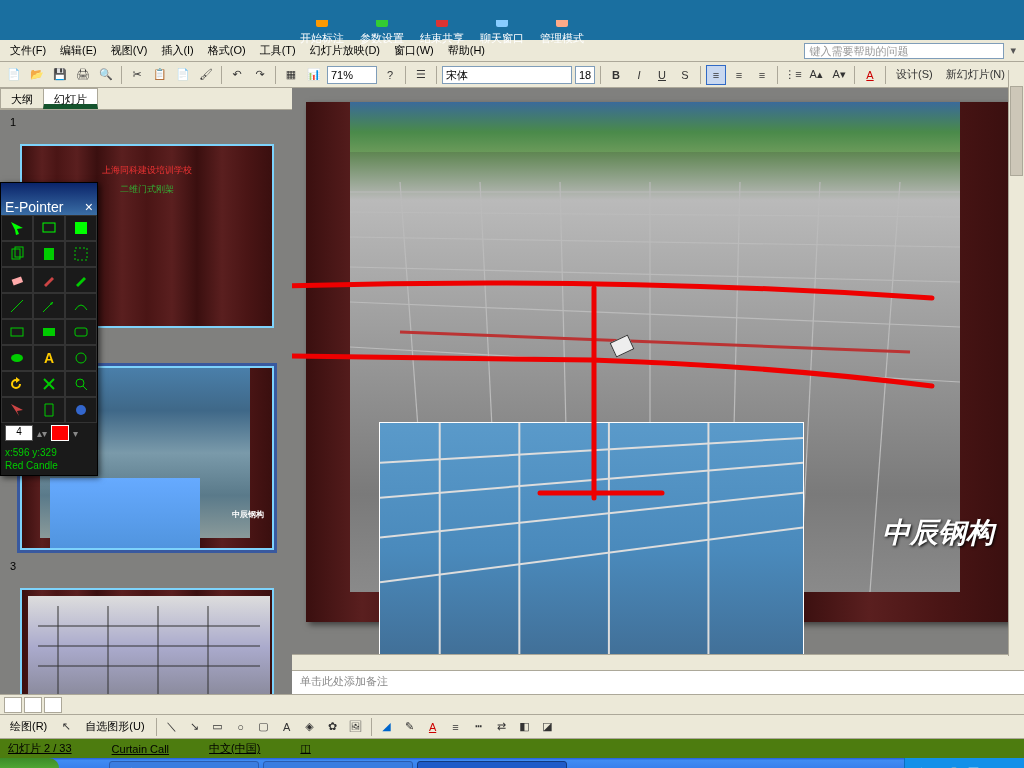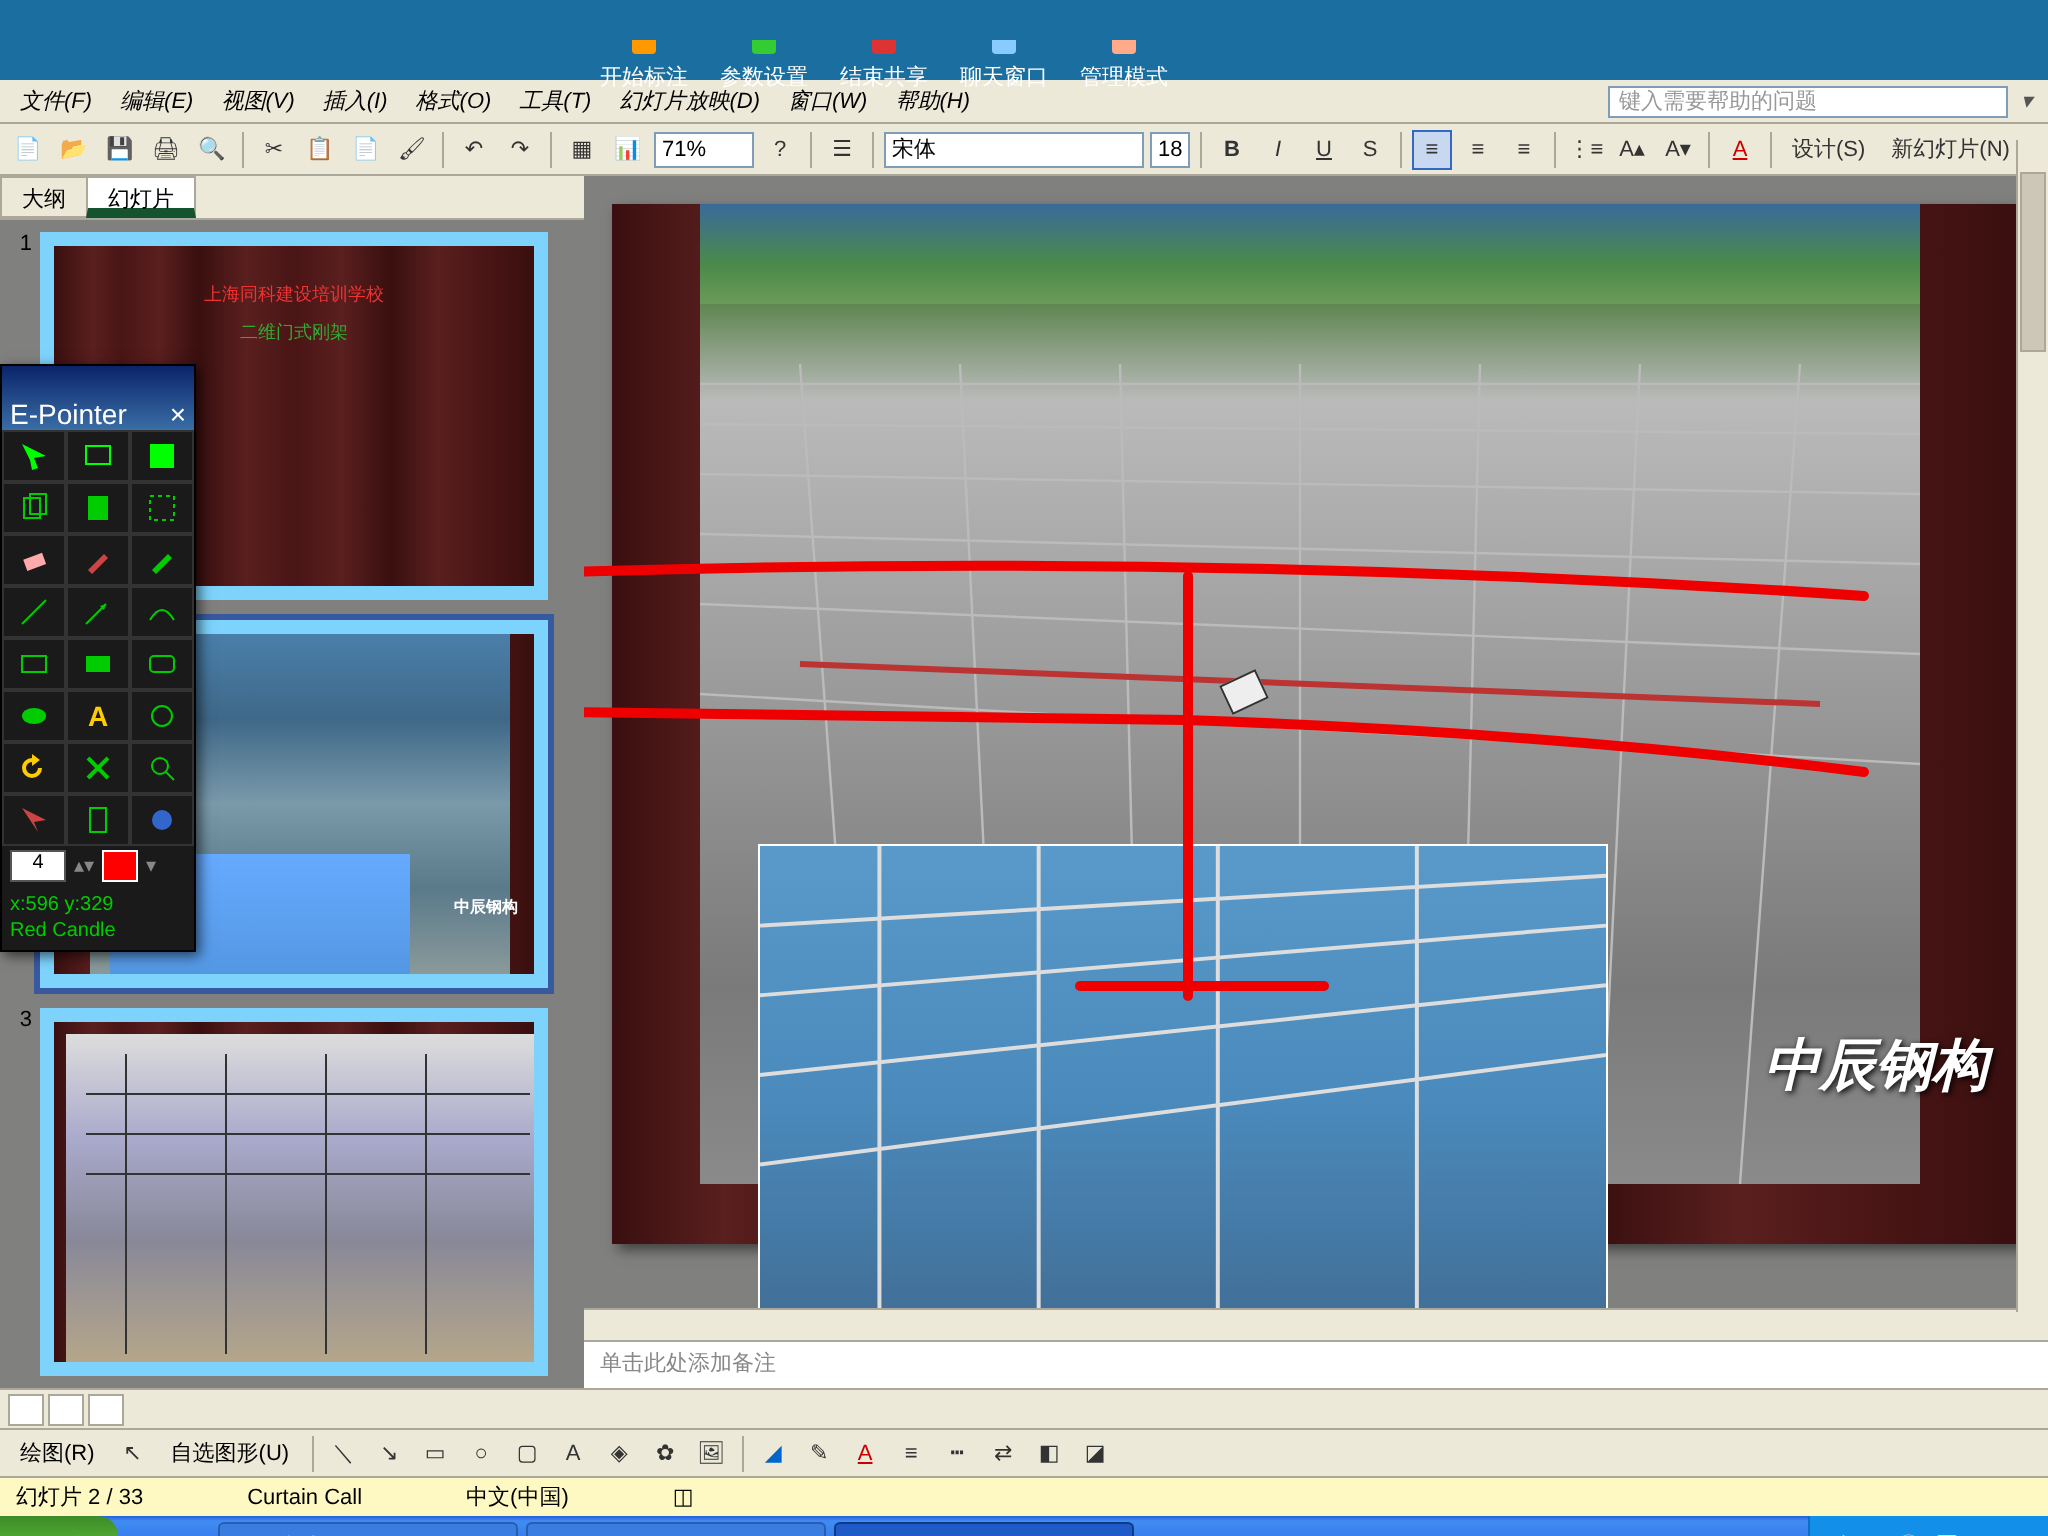--- a/index.html
+++ b/index.html
@@ -8,39 +8,39 @@
 .titlebar { height: 20px; background: linear-gradient(#0a246a,#3a6ea5); color: #fff; display: flex; align-items: center; padding: 0 4px; font-size: 11px; }
 .titlebar .icon { width: 14px; height: 14px; background: #d04423; margin-right: 4px; border:1px solid #fff; }
 .titlebar .wbtns { margin-left: auto; display: flex; gap: 2px; }
 .titlebar .wbtns div { width: 18px; height: 16px; background: #c0c0c0; border: 1px solid #fff; text-align: center; line-height: 12px; font-family: Arial; color:#000; }
 
 .sharebar { height: 20px; background: #1a6fa0; display: flex; align-items: center; gap: 16px; padding-left: 300px; color: #fff; font-size: 11px; }
 .sharebar span { display:flex; align-items:center; gap:4px;flex-direction:column; }
 .sharebar .si { width:12px; height:12px; background:#f7a; border-radius:2px; }
 
 .menubar { height: 22px; background: #ece9d8; border-bottom: 1px solid #aca899; display: flex; align-items: center; padding: 0 4px; gap: 2px; }
-.menubar span { padding: 2px 6px; cursor: default; font-style: italic; }
+.menubar span { padding: 2px 6px; cursor: default; }
 .helpbox { margin-left: auto; width: 200px; height: 16px; border:1px solid #7f9db9; background:#fff; color:#999; padding:0 4px; line-height:14px; }
 
 .toolbar { height: 26px; background: #ece9d8; border-bottom: 1px solid #aca899; display: flex; align-items: center; padding: 0 4px; gap: 3px; }
 .tbtn { width: 20px; height: 20px; border: 1px solid transparent; display:flex; align-items:center; justify-content:center; color:#333; }
 .tsep { width:1px; height:18px; background:#aca899; margin:0 2px; }
 .zoom { width: 50px; height: 18px; border:1px solid #7f9db9; background:#fff; padding:0 3px; line-height:16px; }
 .fontname { width: 130px; height:18px; border:1px solid #7f9db9; background:#fff; padding:0 3px; line-height:16px; }
 .fontsize { width: 20px; height:18px; border:1px solid #7f9db9; background:#fff; padding:0 3px; line-height:16px; }
 
 .workspace { display:flex; height: 606px; }
 .leftpane { width: 292px; background:#80807e; display:flex; flex-direction:column; }
 .tabs { height:22px; background:#ece9d8; display:flex; border-bottom:1px solid #aca899;}
 .tabs div { padding:3px 10px; border:1px solid #aca899; background:#ece9d8; margin-right:-1px;}
 .tabs .active { background:#fff; border-bottom:5px solid #14532d; }
 .thumbs { flex:1; overflow:hidden; padding:6px; background:#80807e; }
 .thumb { display:flex; margin-bottom:10px; }
 .thumb-num { width:14px; color:#000; font-size:11px; text-align:right; padding-right:4px;}
-.thumb-slide { width:254px; height:184px; background:#5a1f1f; border:7px solid #7dd3fc; position:relative; overflow:hidden;}
+.thumb-slide { width:254px; height:184px; background:#5a1f1f; border:2px solid #7dd3fc; position:relative; overflow:hidden;margin-top:28px;}
 .thumb-slide.sel { outline:3px solid #39599f; }
 .curtain { position:absolute; inset:0; background: linear-gradient(90deg, #3a0f0f 0%, #5a1f1f 8%, #4a1515 14%, #5a1f1f 22%, #3a0f0f 30%, #5a1f1f 40%, #4a1515 50%, #5a1f1f 60%, #3a0f0f 70%, #5a1f1f 80%, #4a1515 90%, #3a0f0f 100%); }
 .thumb1-text { position:absolute; top:12px; left:0; right:0; text-align:center; }
 .thumb1-text div { font-size:9px; margin:6px 0;}
 
 .rightpane { flex:1; background:#80807e; display:flex; flex-direction:column; }
 .canvas-area { flex:1; background:#80807e; position:relative; overflow:hidden; padding:14px; }
 .slide { position:absolute; left:14px; top:14px; width:704px; height:520px; background:#5a1f1f; box-shadow: 3px 3px 6px rgba(0,0,0,0.5); }
 .slide .curtain { position:absolute; inset:0; }
 
@@ -52,21 +52,21 @@
 .redline { stroke:#e00; stroke-width:5; fill:none; stroke-linecap:round;}
 
 .notes { height:24px; background:#fff; border-top:1px solid #aca899; padding:3px 8px; color:#888; }
 .hscroll { height:16px; background:#ece9d8; border-top:1px solid #aca899;}
 
 .viewbtns { height:20px; background:#ece9d8; border-top:1px solid #aca899; display:flex; align-items:center; padding:0 4px; gap:2px;}
 .viewbtns .vb { width:18px; height:16px; border:1px solid #aca899; background:#fff;}
 
 .drawbar { height:24px; background:#ece9d8; border-top:1px solid #aca899; display:flex; align-items:center; padding:0 4px; gap:3px;}
 
-.statusbar { height:20px; background:#fef9c3; border-top:1px solid #aca899; display:flex; align-items:center; padding:0 8px; gap:52px;}
+.statusbar { height:20px; background:#4d7c0f; border-top:1px solid #aca899; display:flex; align-items:center; padding:0 8px; gap:40px;text-decoration:underline;}
 
 .taskbar { height:30px; background: linear-gradient(#245edb,#3f8cf3 8%,#245edb); display:flex; align-items:center; color:#fff; font-size:11px;}
 .start { height:30px; padding:0 16px 0 8px; background: linear-gradient(#3c8b28,#57b237 50%,#3c8b28); display:flex; align-items:center; font-weight:bold; border-radius:0 10px 10px 0;}
 .taskbtn { height:24px; background:#3a7de0; border:1px solid #2a5db0; padding:0 8px; margin-left:4px; display:flex; align-items:center; min-width:150px; border-radius:3px;}
 .taskbtn.active { background:#1f5bc8; border:1px solid #123a80;}
 .tray { margin-left:auto; height:30px; background:#1290e9; padding:0 10px; display:flex; align-items:center; gap:6px; border-left:1px solid #0a6fc0;}
 
 
 .epointer { position:absolute; left:0; top:182px; width:98px; background:#111; border:1px solid #000; box-shadow:2px 2px 6px rgba(0,0,0,0.6); z-index:50; color:#0f0; font-size:10px;}
 .ep-title { height:18px; background: linear-gradient(#0a246a,#3a6ea5); color:#fff; padding:16px 4px; font-size:14px; display:flex; justify-content:space-between;}

